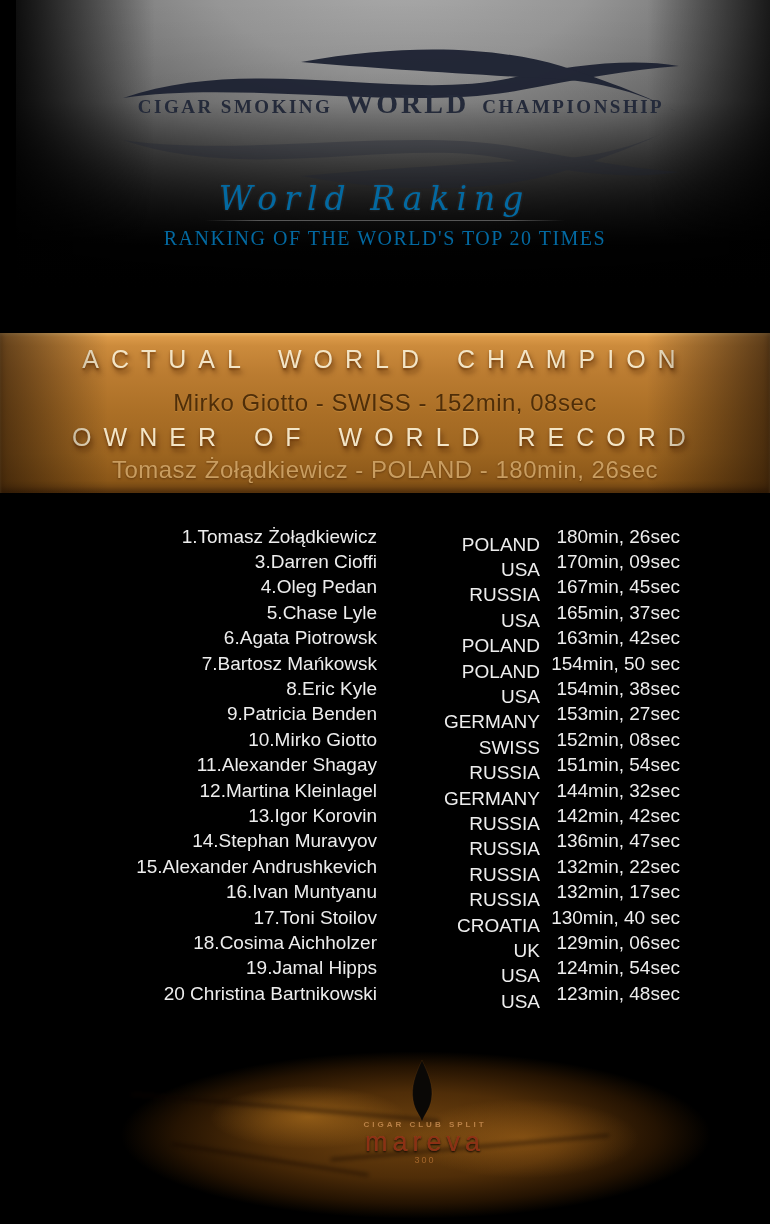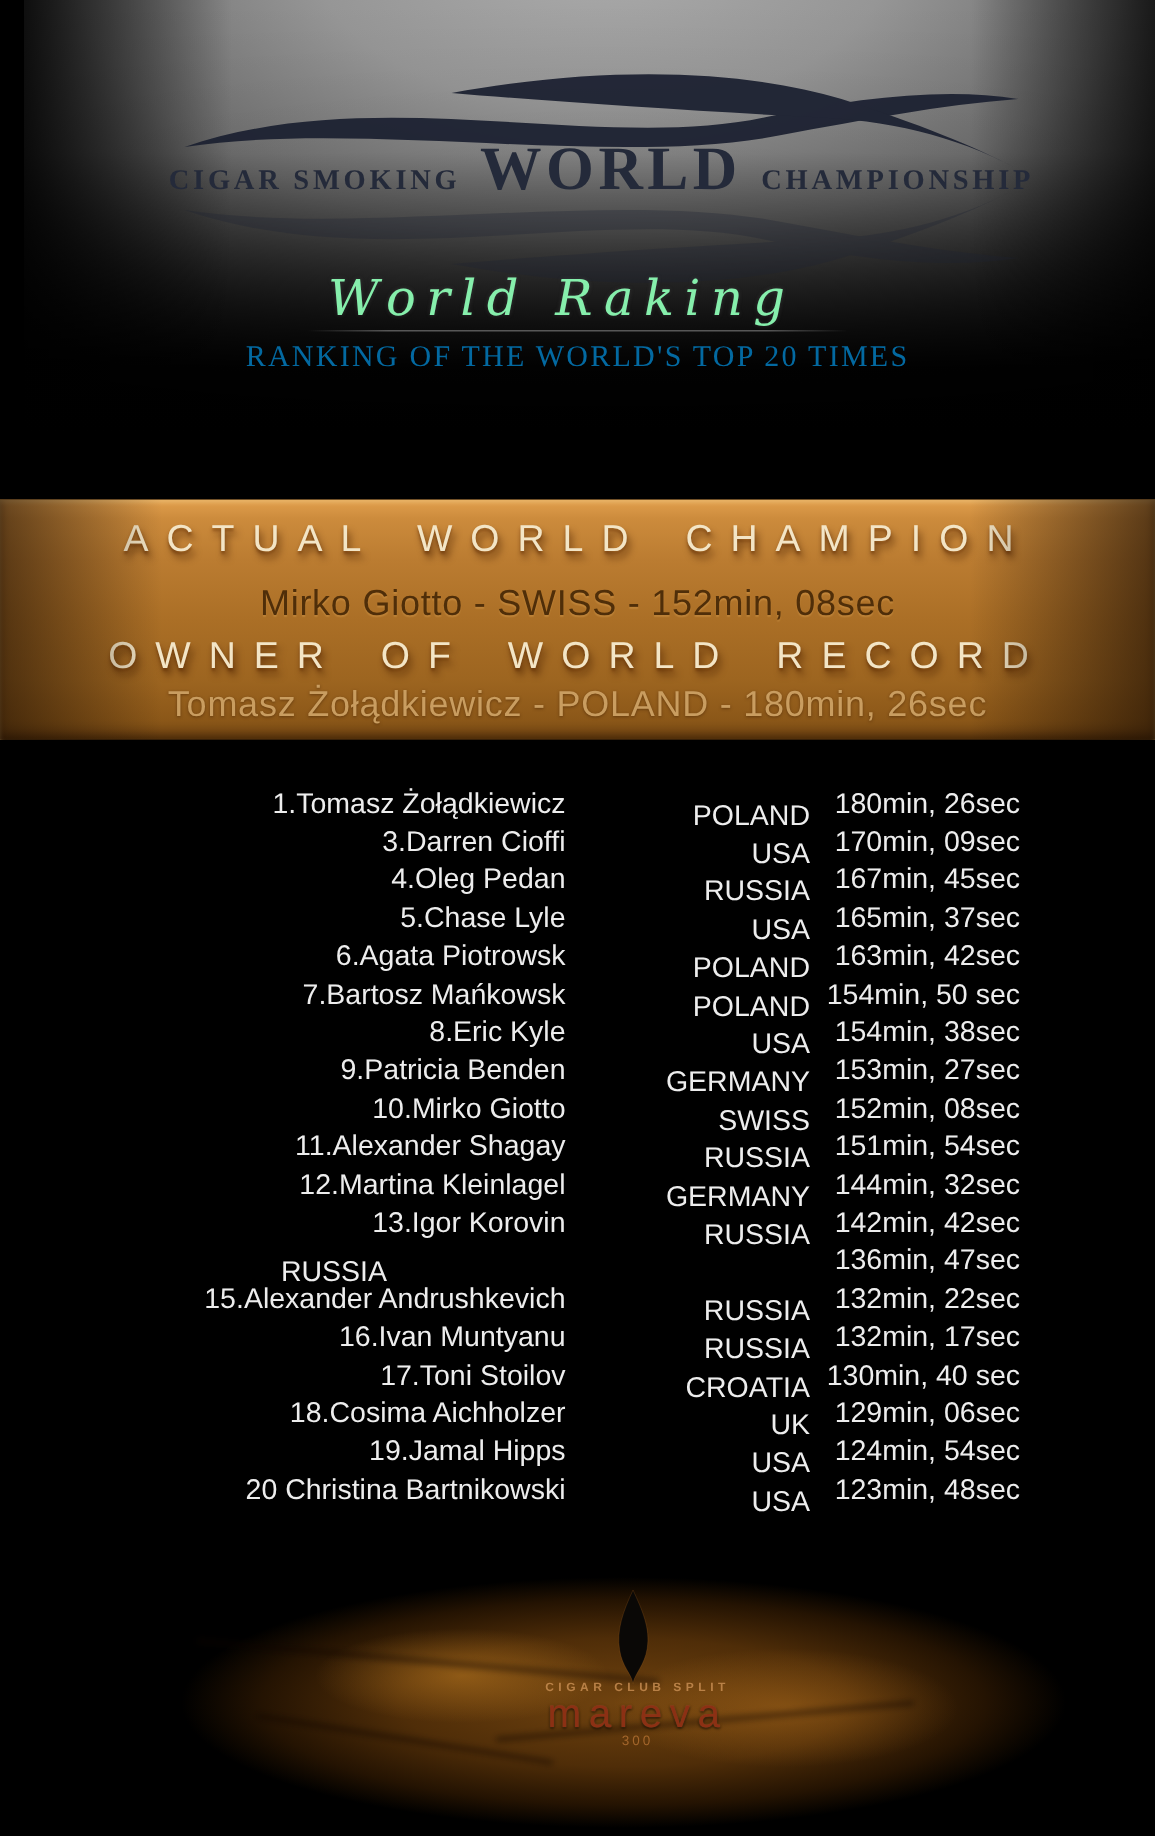--- a/index.html
+++ b/index.html
@@ -11,26 +11,26 @@
     background:
       linear-gradient(90deg, rgba(0,0,0,.85) 0%, rgba(0,0,0,0) 18%, rgba(0,0,0,0) 82%, rgba(0,0,0,.85) 100%),
       linear-gradient(180deg, rgba(0,0,0,0) 0%, rgba(0,0,0,.05) 30%, rgba(0,0,0,.6) 55%, rgba(0,0,0,.97) 72%, #000 85%),
       radial-gradient(ellipse 640px 340px at 50% -30px, #ababab 0%, #969696 30%, #6e6e6e 55%, #3a3a3a 78%, #111 100%);}
   .swash{position:absolute;left:105px;width:560px;height:80px;}
   .swash-top{top:40px;opacity:.95;}
   .swash-bottom{top:118px;transform:scaleY(-1);opacity:.3;}
   .brand-title{position:absolute;top:88px;left:0;width:770px;display:flex;justify-content:center;
     align-items:baseline;gap:13px;color:#242a3a;}
   .bt-small{font-family:"Liberation Serif",serif;font-size:19px;letter-spacing:2.5px;font-weight:600;}
-  .bt-big{font-family:"Liberation Serif",serif;font-size:41px;letter-spacing:3px;font-weight:700;}
+  .bt-big{font-family:"Liberation Serif",serif;font-size:28px;letter-spacing:3px;font-weight:700;}
 
   
   .script-title{position:absolute;top:179px;left:0;width:749px;text-align:center;
     font-family:"DejaVu Serif","Liberation Serif",serif;font-style:italic;font-size:33px;
-    letter-spacing:7px;color:#86efac;text-shadow:0 0 3px rgba(90,90,90,.4);}
+    letter-spacing:7px;color:#0369a1;text-shadow:0 0 3px rgba(90,90,90,.4);}
   .script-rule{position:absolute;top:220px;left:205px;width:360px;height:1px;
     background:linear-gradient(90deg,transparent,#575757 15%,#575757 85%,transparent);}
   .ranking-caption{position:absolute;top:227px;left:0;width:770px;text-align:center;
     font-family:"Liberation Serif",serif;font-size:20px;letter-spacing:1.5px;color:#0369a1;}
 
   
   .banner{position:absolute;top:333px;left:0;width:770px;height:160px;
     background:linear-gradient(180deg,#e2a04e 0%,#cc8b3c 8%,#bb7c31 25%,#ab6f26 50%,#9d6520 75%,#8b5718 92%,#6f4412 100%);
     box-shadow:inset 0 2px 3px rgba(255,215,140,.5), inset 0 -3px 6px rgba(40,18,2,.55);}
   .banner-vignette{position:absolute;inset:0;pointer-events:none;
@@ -156,20 +156,21 @@
         <span class="col-name">12.Martina Kleinlagel</span>
         <span class="col-country">GERMANY</span>
         <span class="col-time">144min, 32sec</span>
       </div>
       <div class="rank-row">
         <span class="col-name">13.Igor Korovin</span>
         <span class="col-country">RUSSIA</span>
         <span class="col-time">142min, 42sec</span>
       </div>
       <div class="rank-row">
+        <span class="col-name">14.Stephan Muravyov</span>
         <span class="col-country">RUSSIA</span>
         <span class="col-time">136min, 47sec</span>
       </div>
       <div class="rank-row">
         <span class="col-name">15.Alexander Andrushkevich</span>
         <span class="col-country"> RUSSIA</span>
         <span class="col-time"> 132min, 22sec</span>
       </div>
       <div class="rank-row">
         <span class="col-name">16.Ivan Muntyanu</span>

